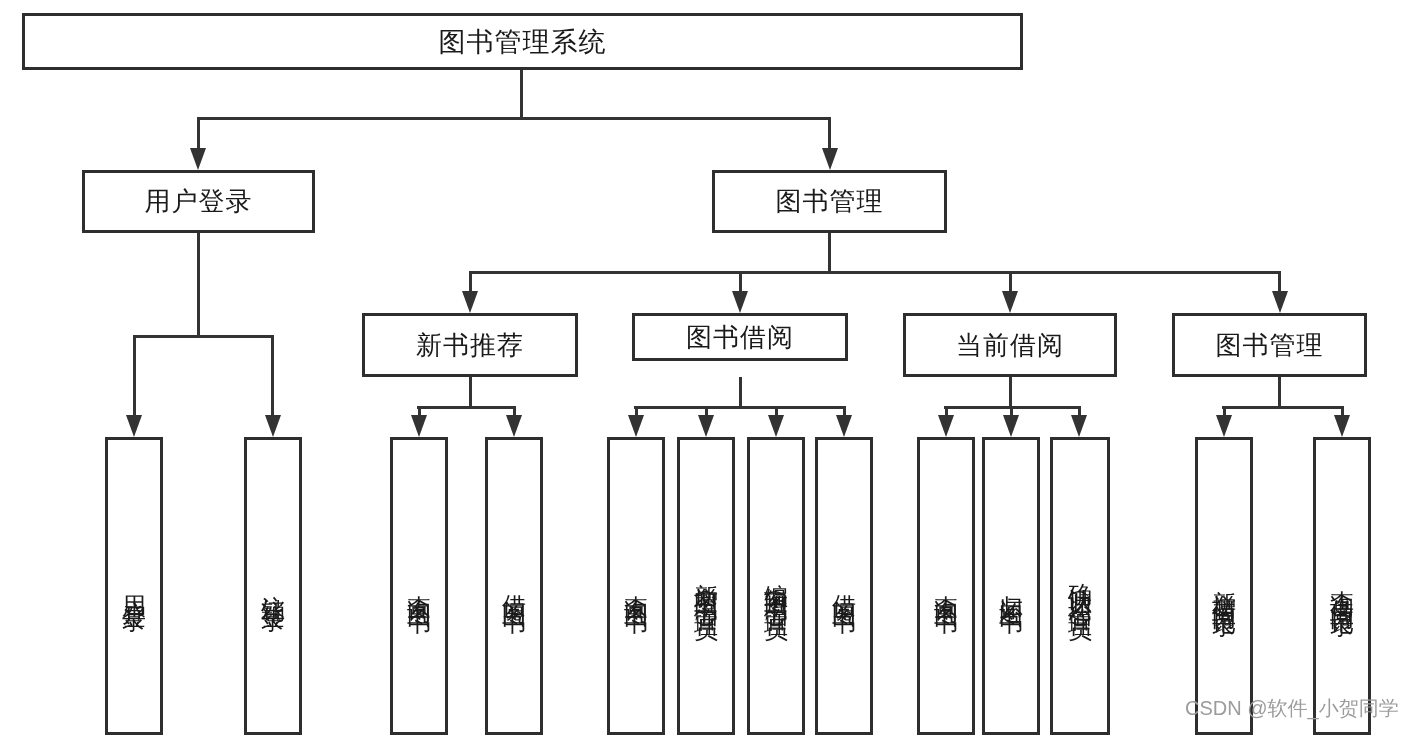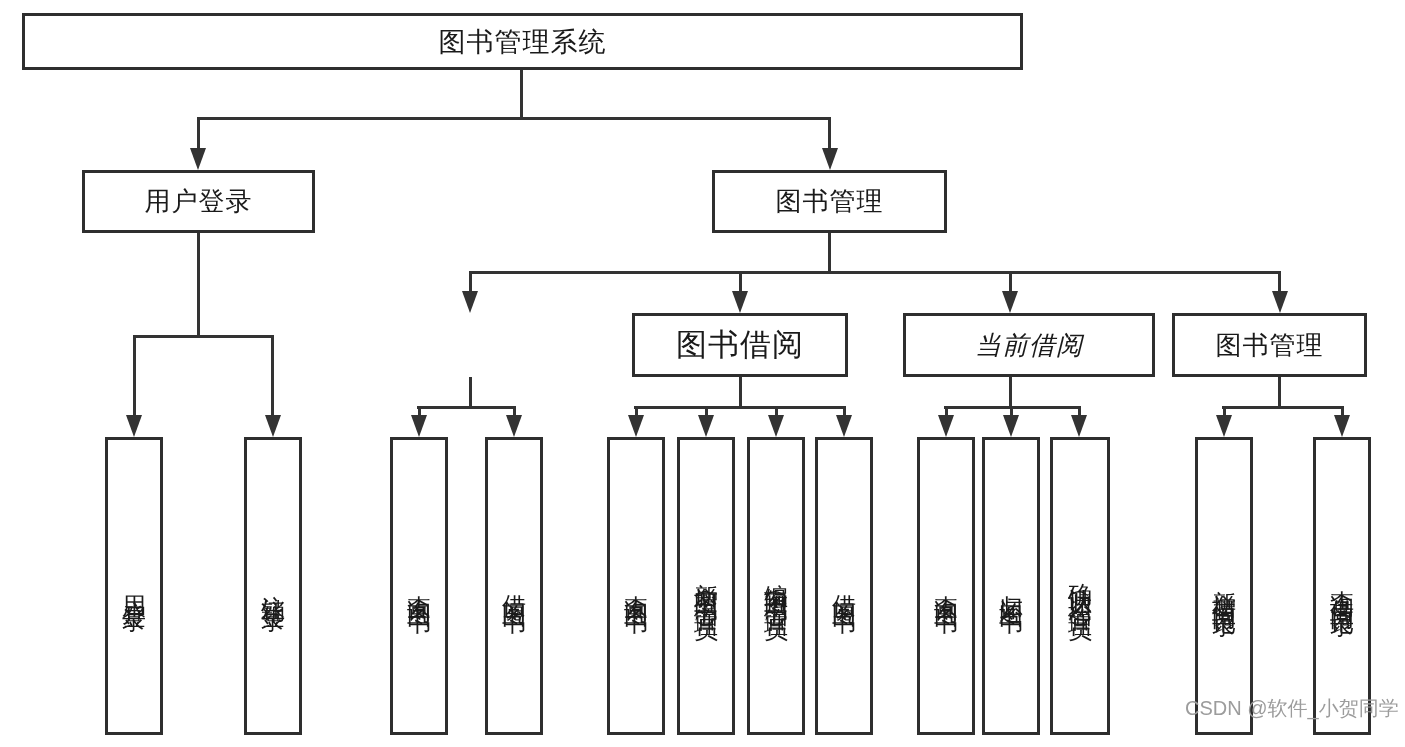--- a/index.html
+++ b/index.html
@@ -81,24 +81,27 @@
     <span>图书管理系统</span>
   </div>
 
   <div class="hbox" style="left:82px; top:170px; width:233px; height:63px; font-size:26px;">
     <span>用户登录</span>
   </div>
   <div class="hbox" style="left:712px; top:170px; width:235px; height:63px; font-size:26px;">
     <span>图书管理</span>
   </div>
 
-  <div class="hbox" style="left:632px; top:313px; width:216px; height:64px; font-size:31px;align-items:center;">
+  <div class="hbox" style="left:362px; top:313px; width:216px; height:64px; font-size:26px;">
+    <span>新书推荐</span>
+  </div>
+  <div class="hbox" style="left:632px; top:313px; width:216px; height:48px; font-size:26px;align-items:center;">
     <span>图书借阅</span>
   </div>
-  <div class="hbox" style="left:903px; top:313px; width:252px; height:64px; font-size:26px;font-style:italic;">
+  <div class="hbox" style="left:903px; top:313px; width:214px; height:64px; font-size:26px;">
     <span>当前借阅</span>
   </div>
   <div class="hbox" style="left:1172px; top:313px; width:195px; height:64px; font-size:26px;">
     <span>图书管理</span>
   </div>
 
   <div class="vbox" style="left:105px;">
     <span class="vtext">用户登录</span>
   </div>
   <div class="vbox" style="left:244px;">

